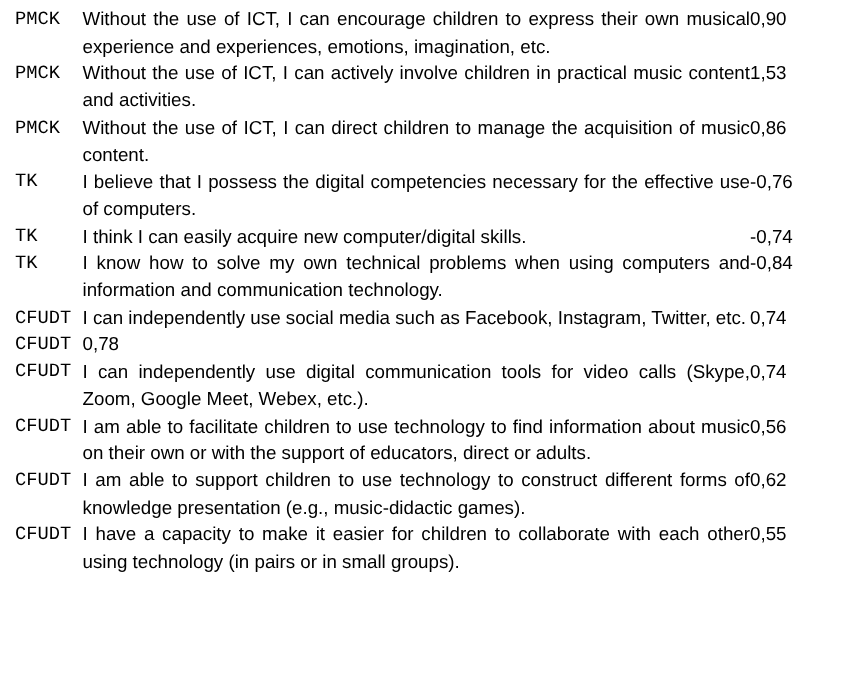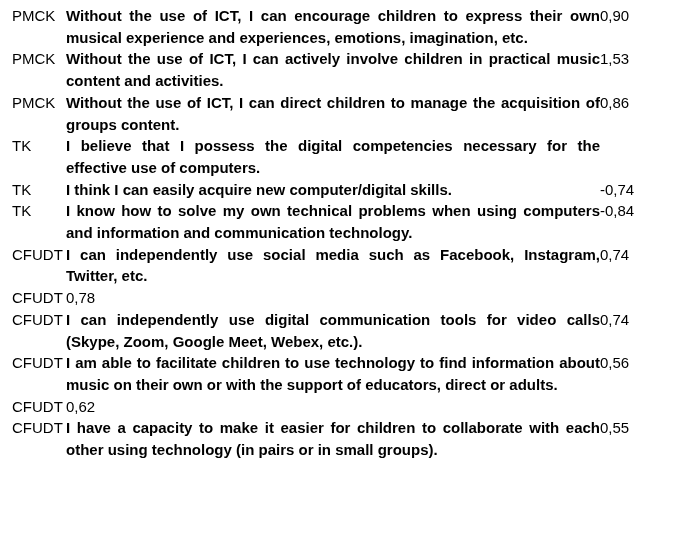--- a/index.html
+++ b/index.html
@@ -22,25 +22,25 @@
   }
   .row {
     display: grid;
     grid-template-columns: 54px 534px 50px;
     font-size: 15px;
     line-height: 21.7px;
   }
   .code {
     text-align: left;
     white-space: nowrap;
+    font-family: Liberation Mono, monospace;
   }
   .stmt {
     text-align: justify;
     text-justify: inter-word;
-    font-weight: bold;
   }
   .val {
     text-align: left;
     white-space: nowrap;
   }
 </style>
 </head>
 <body>
 
 <div class="page">
@@ -53,27 +53,28 @@
     </div>
 
     <div class="row">
       <div class="code">PMCK</div>
       <div class="stmt">Without the use of ICT, I can actively involve children in practical music content and activities.</div>
       <div class="val">1,53</div>
     </div>
 
     <div class="row">
       <div class="code">PMCK</div>
-      <div class="stmt">Without the use of ICT, I can direct children to manage the acquisition of groups content.</div>
+      <div class="stmt">Without the use of ICT, I can direct children to manage the acquisition of music content.</div>
       <div class="val">0,86</div>
     </div>
 
     <div class="row">
       <div class="code">TK</div>
       <div class="stmt">I believe that I possess the digital competencies necessary for the effective use of computers.</div>
+      <div class="val">-0,76</div>
     </div>
 
     <div class="row">
       <div class="code">TK</div>
       <div class="stmt">I think I can easily acquire new computer/digital skills.</div>
       <div class="val">-0,74</div>
     </div>
 
     <div class="row">
       <div class="code">TK</div>
@@ -99,20 +100,21 @@
     </div>
 
     <div class="row">
       <div class="code">CFUDT</div>
       <div class="stmt">I am able to facilitate children to use technology to find information about music on their own or with the support of educators, direct or adults.</div>
       <div class="val">0,56</div>
     </div>
 
     <div class="row">
       <div class="code">CFUDT</div>
+      <div class="stmt">I am able to support children to use technology to construct different forms of knowledge presentation (e.g., music-didactic games).</div>
       <div class="val">0,62</div>
     </div>
 
     <div class="row">
       <div class="code">CFUDT</div>
       <div class="stmt">I have a capacity to make it easier for children to collaborate with each other using technology (in pairs or in small groups).</div>
       <div class="val">0,55</div>
     </div>
 
   </div>

